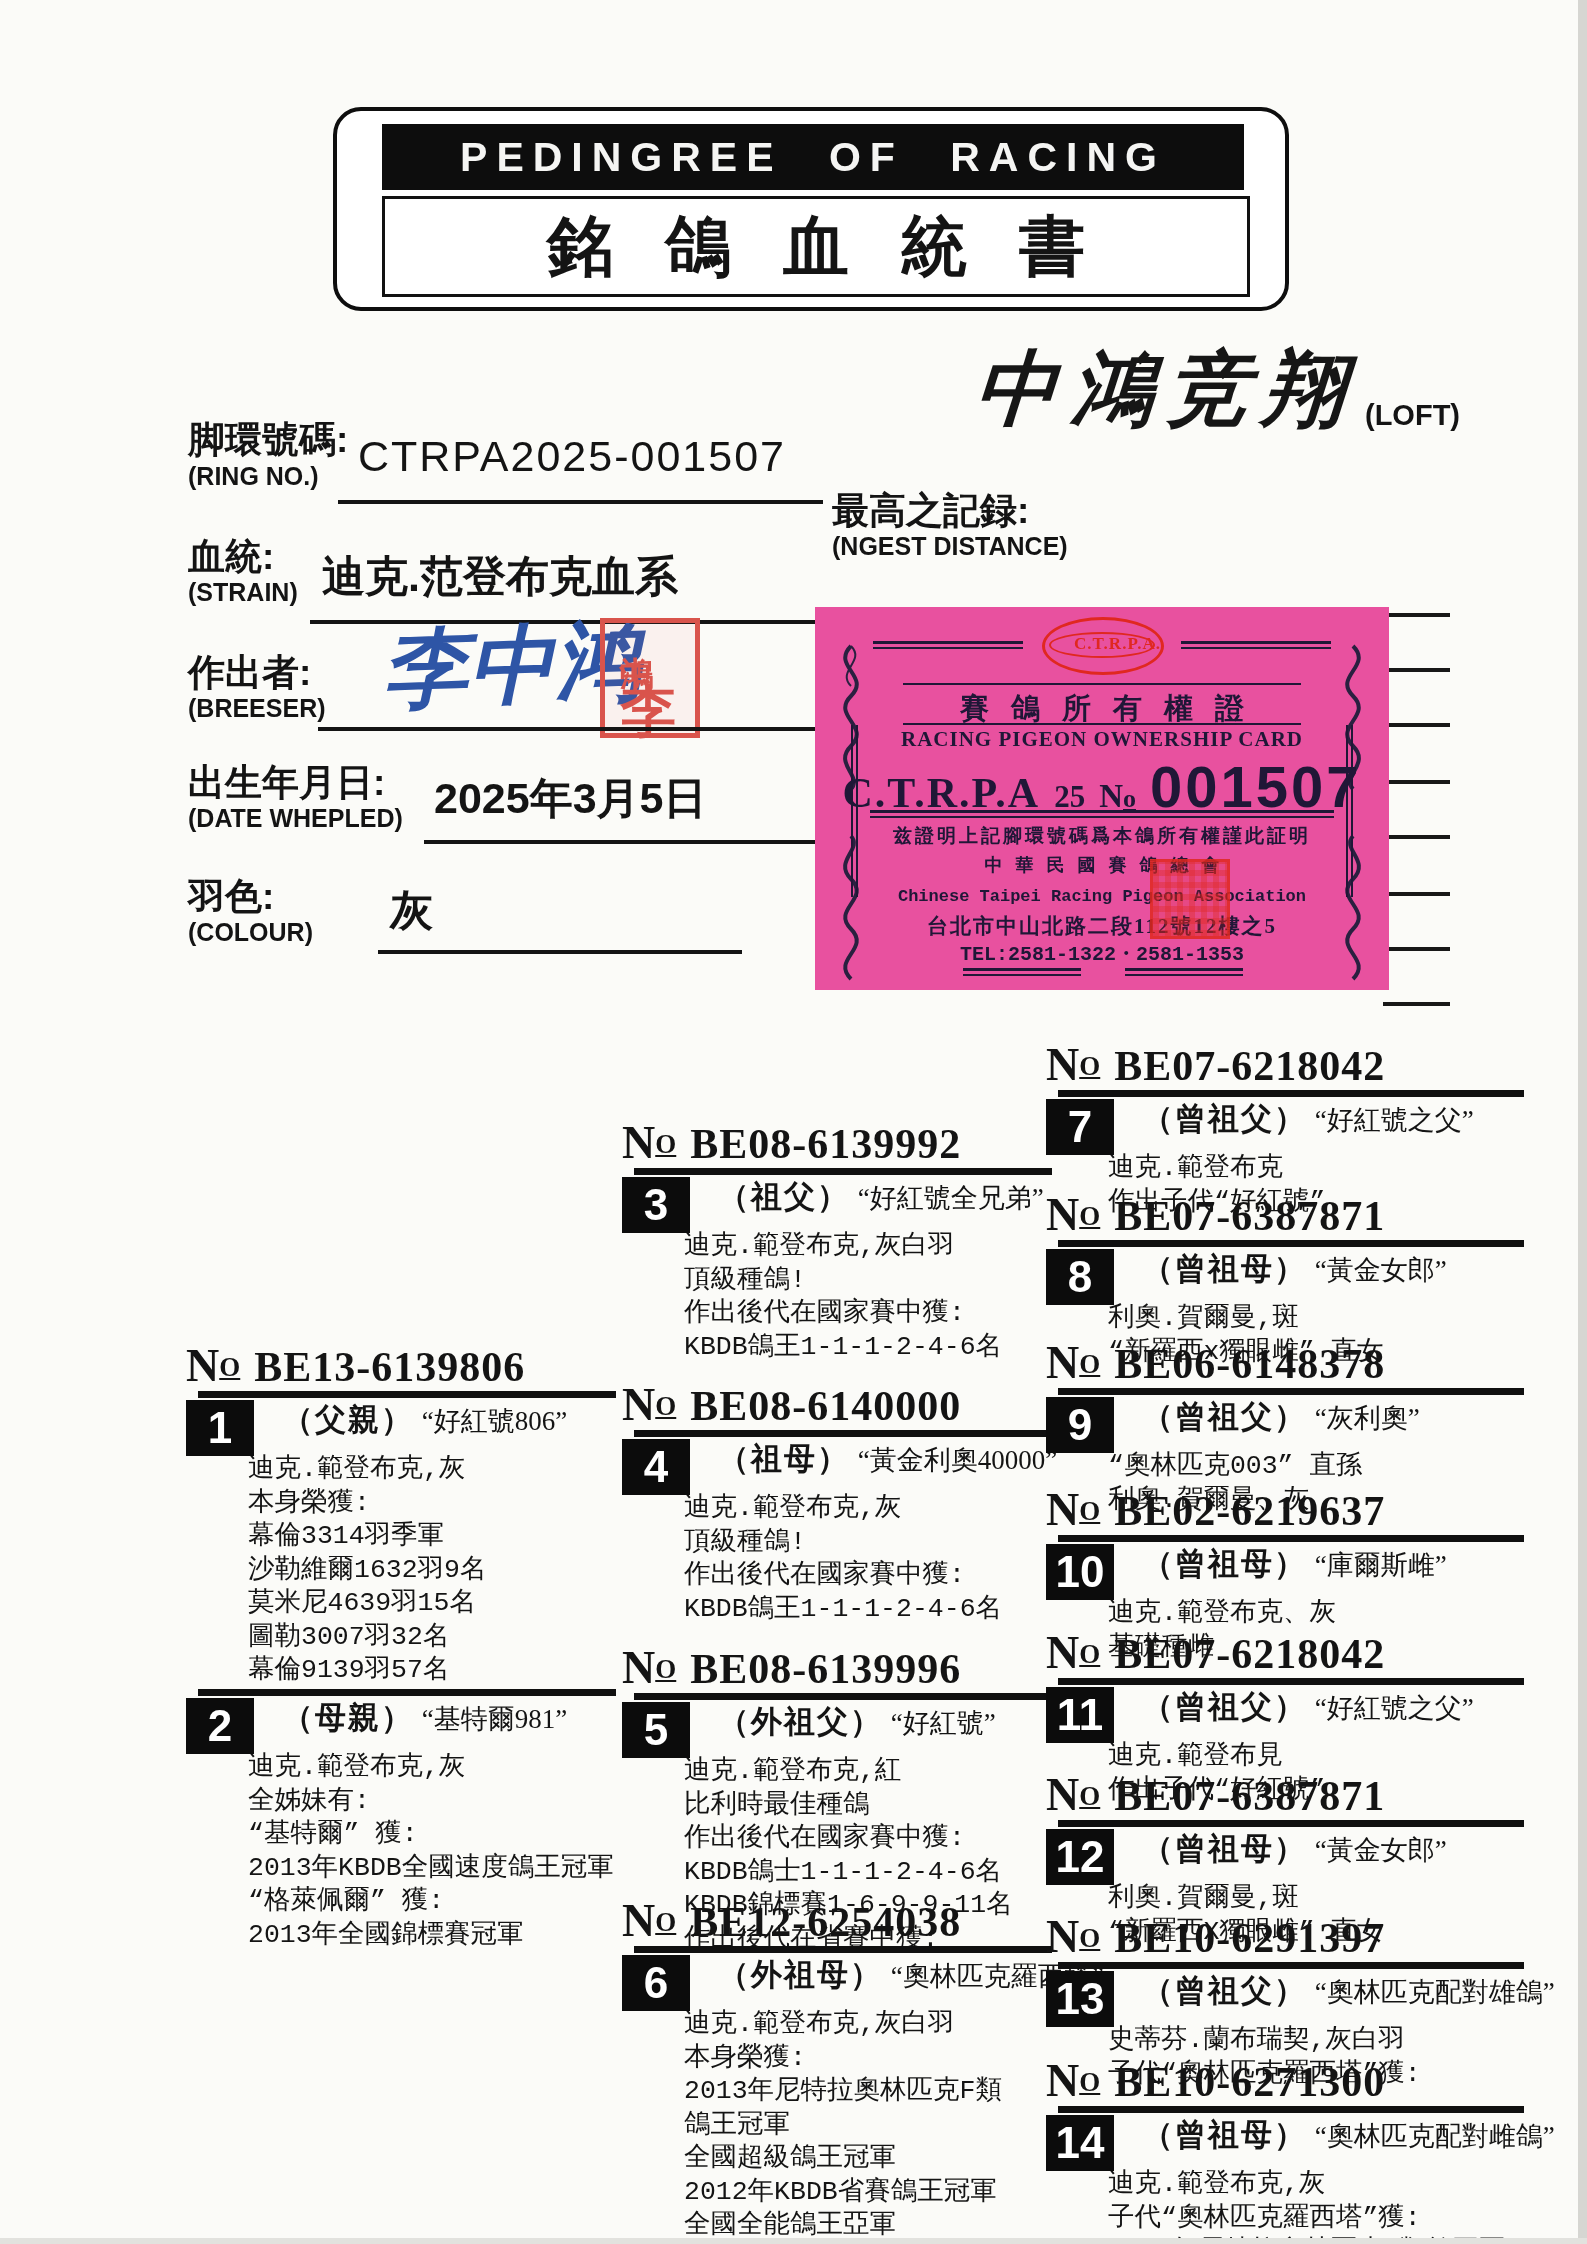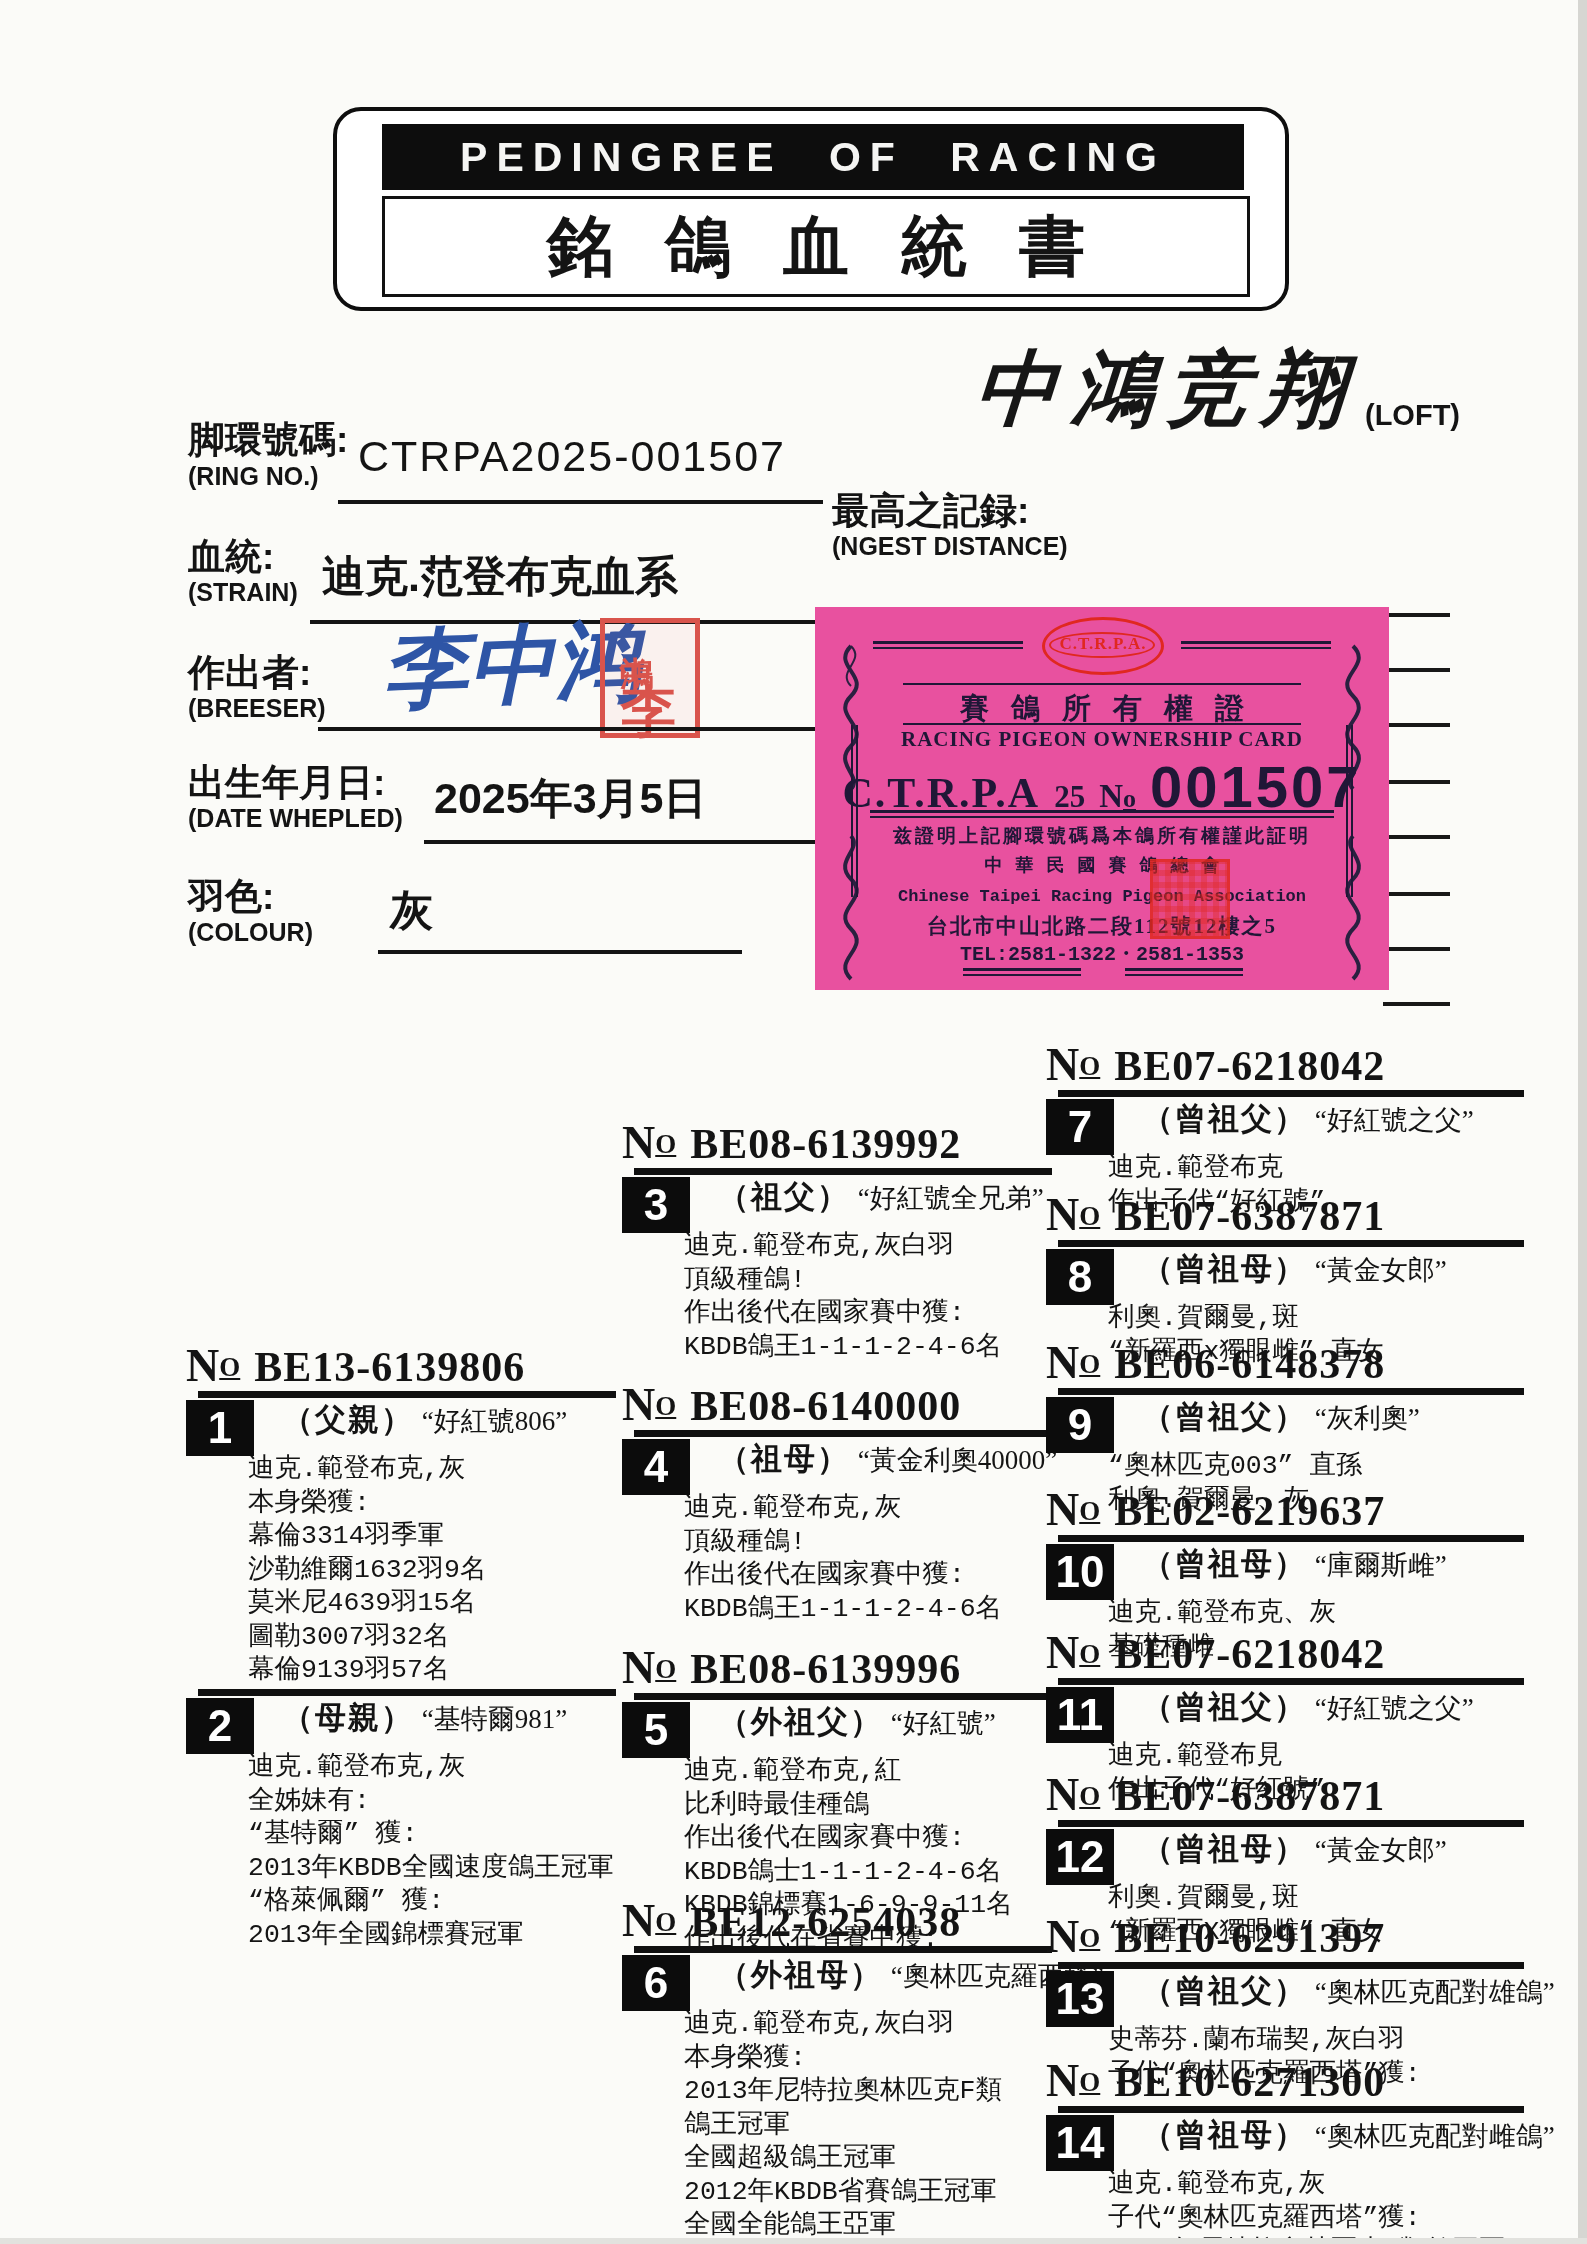--- a/index.html
+++ b/index.html
@@ -31,21 +31,21 @@
 
   
   .card{position:absolute;left:815px;top:607px;width:574px;height:383px;background:#e8519f;color:#201737;}
   .card *{box-sizing:border-box;}
   .c-center{position:absolute;left:0;right:0;text-align:center;}
   .c-dline{position:absolute;height:8px;border-top:3px solid #201737;border-bottom:2px solid #201737;}
   .c-thin{position:absolute;height:2px;background:#201737;}
   .c-vline{position:absolute;width:7px;border-left:2px solid #201737;border-right:2px solid #201737;}
   .logo{position:absolute;left:227px;top:10px;width:122px;height:58px;border:3px solid #e02820;border-radius:50%;}
   .logo-lens{position:absolute;left:4px;top:12px;width:106px;height:26px;border:2px solid #e02820;border-radius:50%;}
-  .logo-txt{position:absolute;left:0;right:0;top:14px;text-align:center;color:#e02820;font-family:"Liberation Serif",serif;font-weight:bold;font-size:17px;letter-spacing:1px;}
+  .logo-txt{position:absolute;left:0;right:0;top:14px;text-align:right;color:#e02820;font-family:"Liberation Serif",serif;font-weight:bold;font-size:17px;letter-spacing:1px;}
   .c-title-zh{top:82px;font-family:"Liberation Serif",serif;font-weight:bold;font-size:29px;letter-spacing:22px;text-indent:22px;}
   .c-title-en{top:120px;font-family:"Liberation Serif",serif;font-weight:bold;font-size:21px;letter-spacing:1px;}
   .c-numrow{position:absolute;left:0;right:0;top:146px;display:flex;justify-content:center;align-items:baseline;gap:14px;}
   .c-assoc{font-family:"Liberation Serif",serif;font-weight:bold;font-size:42px;letter-spacing:2px;}
   .c-year{font-family:"Liberation Serif",serif;font-weight:bold;font-size:31px;}
   .c-no{font-family:"Liberation Serif",serif;font-weight:bold;font-size:33px;}
   .c-no .u{text-decoration:underline;font-size:26px;}
   .c-big{font-size:58px;font-weight:bold;letter-spacing:3px;}
   .c-certify{top:216px;font-family:"Liberation Serif",serif;font-weight:bold;font-size:19px;letter-spacing:3px;}
   .c-orgzh{top:246px;font-family:"Liberation Serif",serif;font-weight:bold;font-size:18px;letter-spacing:13px;text-indent:13px;}

